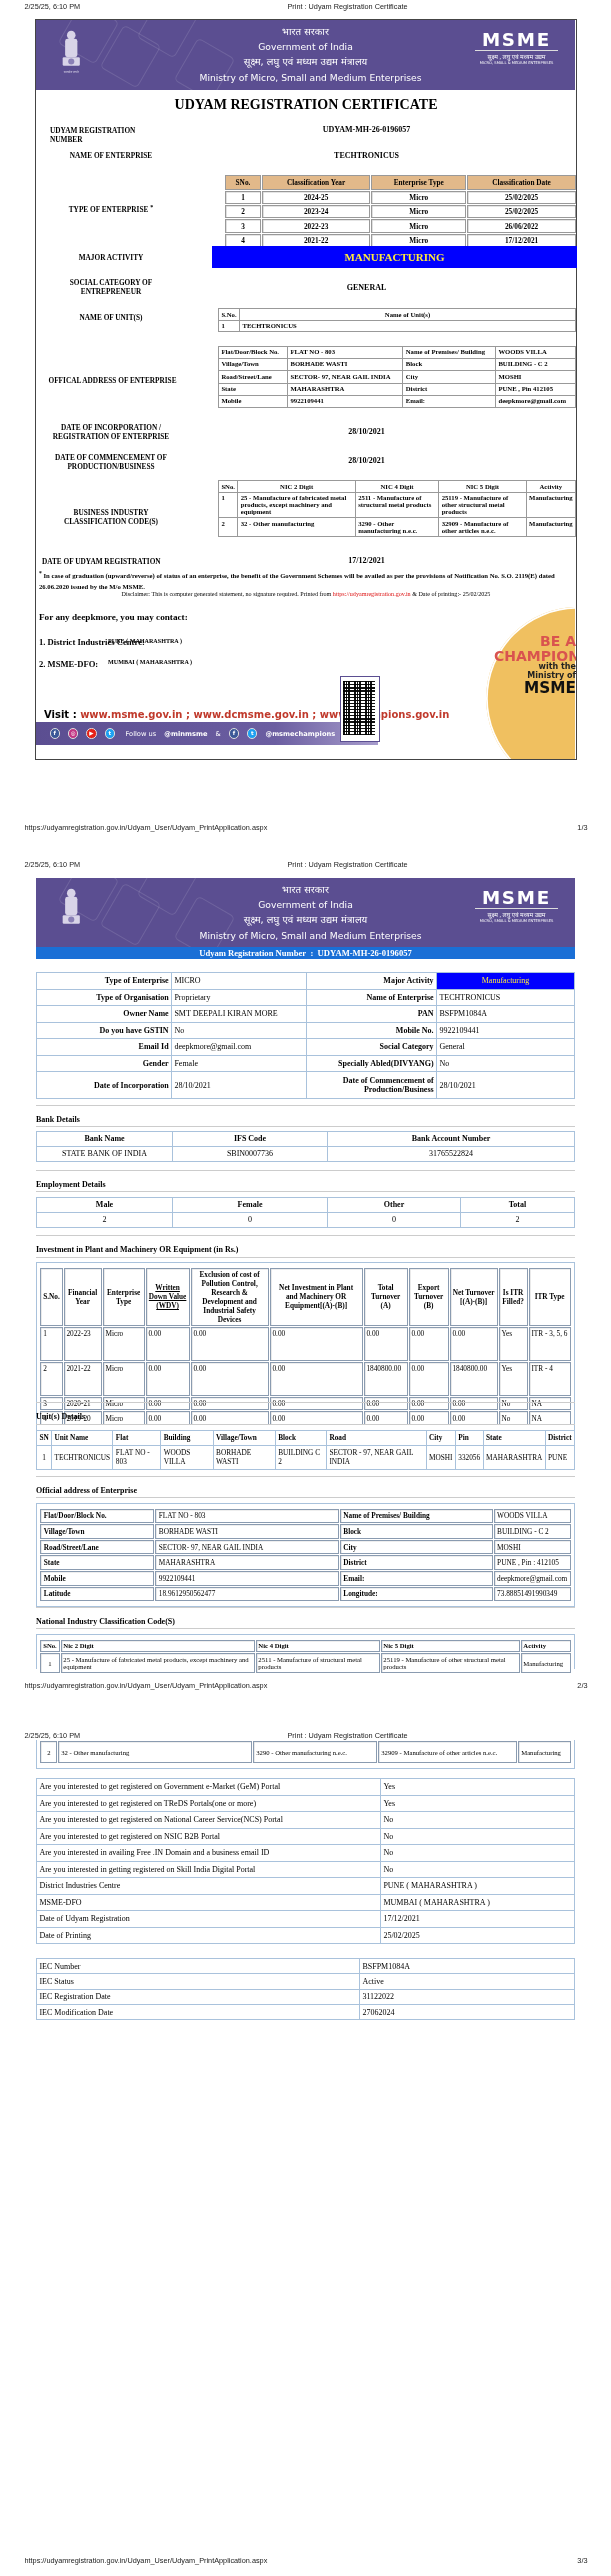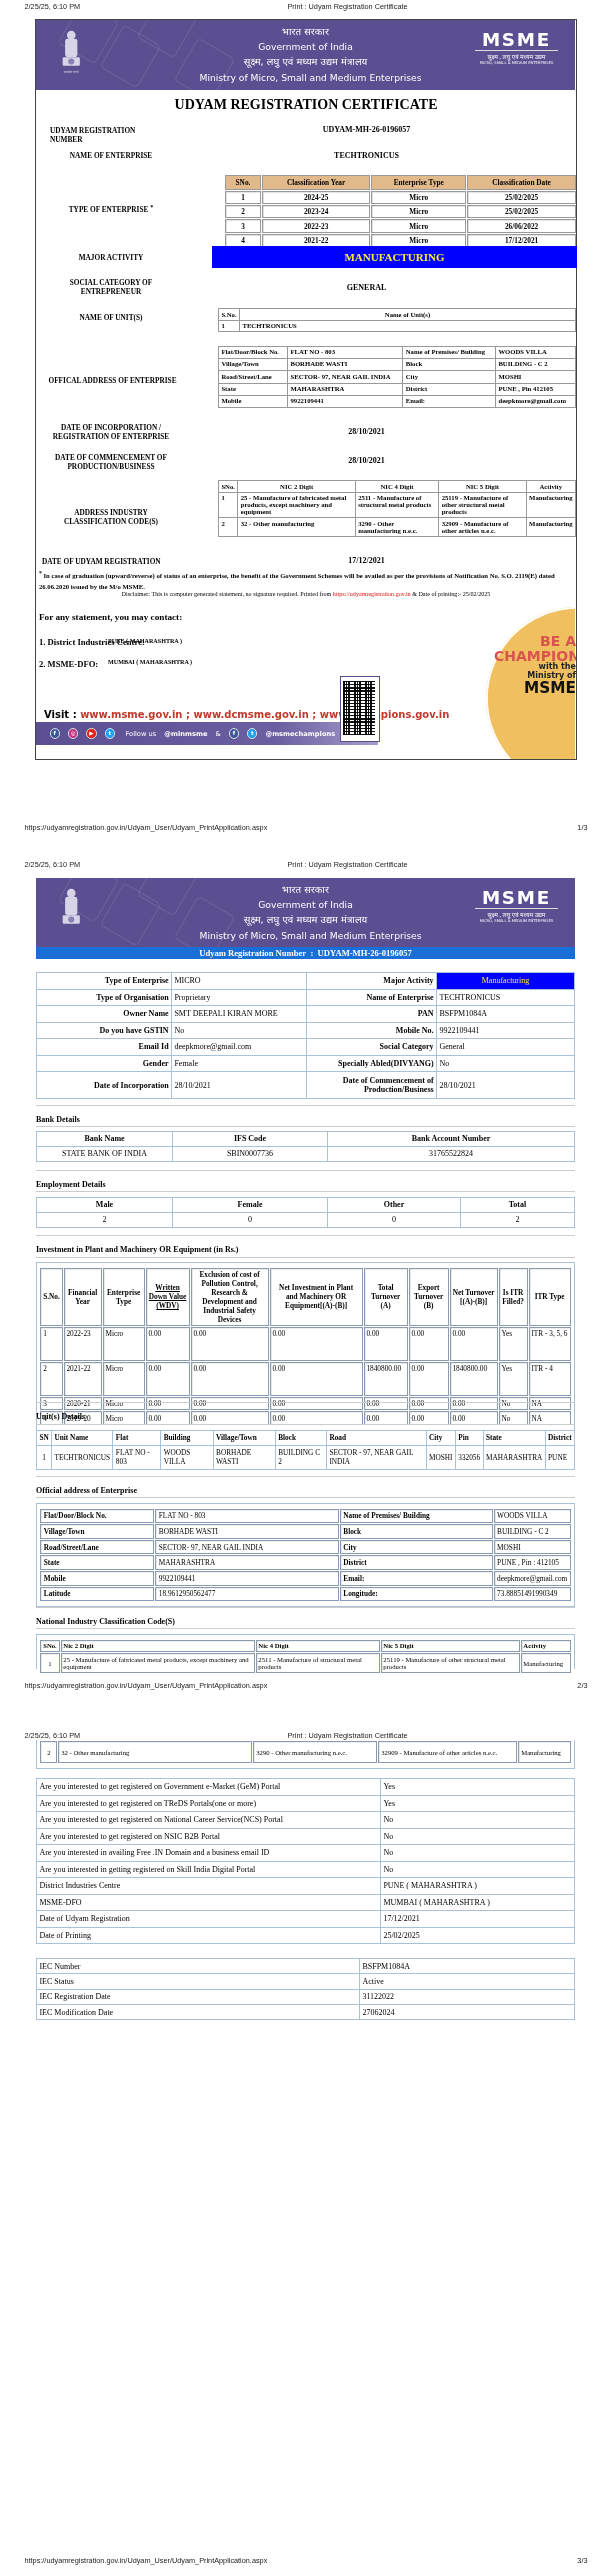--- a/index.html
+++ b/index.html
@@ -237,21 +237,21 @@
     <div>REGISTRATION OF ENTERPRISE</div>
   </div>
 <div class="val" style="left:275px;top:427px;width:183px;">28/10/2021</div>
 <div class="lbl" style="left:50px;top:453px;width:122px;">
     <div>DATE OF COMMENCEMENT OF</div>
     <div>PRODUCTION/BUSINESS</div>
   </div>
 <div class="val" style="left:275px;top:456px;width:183px;">28/10/2021</div>
 
 <div class="lbl" style="left:50px;top:508px;width:122px;">
-    <div>ADDRESS INDUSTRY</div>
+    <div>BUSINESS INDUSTRY</div>
     <div>CLASSIFICATION CODE(S)</div>
   </div>
 <table class="nic-tbl" style="left:218px;top:480px;width:358px;">
   <tbody>
       <tr>
     <th>SNo.</th>
         <th>NIC 2 Digit</th>
         <th>NIC 4 Digit</th>
         <th>NIC 5 Digit</th>
         <th>Activity</th>
@@ -271,21 +271,21 @@
         <td>Manufacturing</td>
       </tr>
 </tbody>
   </table>
 
 <div class="lbl" style="left:42px;top:557px;width:147px;text-align:left;">DATE OF UDYAM REGISTRATION</div>
 <div class="val" style="left:275px;top:556px;width:183px;">17/12/2021</div>
 
 <div class="footnote" style="left:39px;top:568px;"><sup>*</sup> <span>In case of graduation (upward/reverse) of status of an enterprise, the benefit of the Government Schemes will be availed as per the provisions of Notification No. S.O. 2119(E) dated    26.06.2020 issued by the M/o MSME.</span></div>
 <div class="disclaimer" style="top:591px;"><span>Disclaimer: This is computer generated statement, no signature required. Printed from </span><span class="link">https://udyamregistration.gov.in</span><span> &amp; Date of printing:- 25/02/2025</span></div>
-<div class="assist" style="left:39px;top:612px;">For any statement, you may contact:</div>
+<div class="assist" style="left:39px;top:612px;">For any deepkmore, you may contact:</div>
 <div class="contact" style="left:39px;top:637px;">1. District Industries Centre:</div>
 <div class="contact-val" style="left:108px;top:638px;">PUNE ( MAHARASHTRA )</div>
 <div class="contact" style="left:39px;top:659px;">2. MSME-DFO:</div>
 <div class="contact-val" style="left:108px;top:659px;">MUMBAI ( MAHARASHTRA )</div>
 
 <div class="champ-clip">
   <div class="champ" style="left:450px;top:588px;"></div>
 </div>
 <div class="champ-text" style="left:494px;top:634px;">
   <div class="t1">BE A</div>

